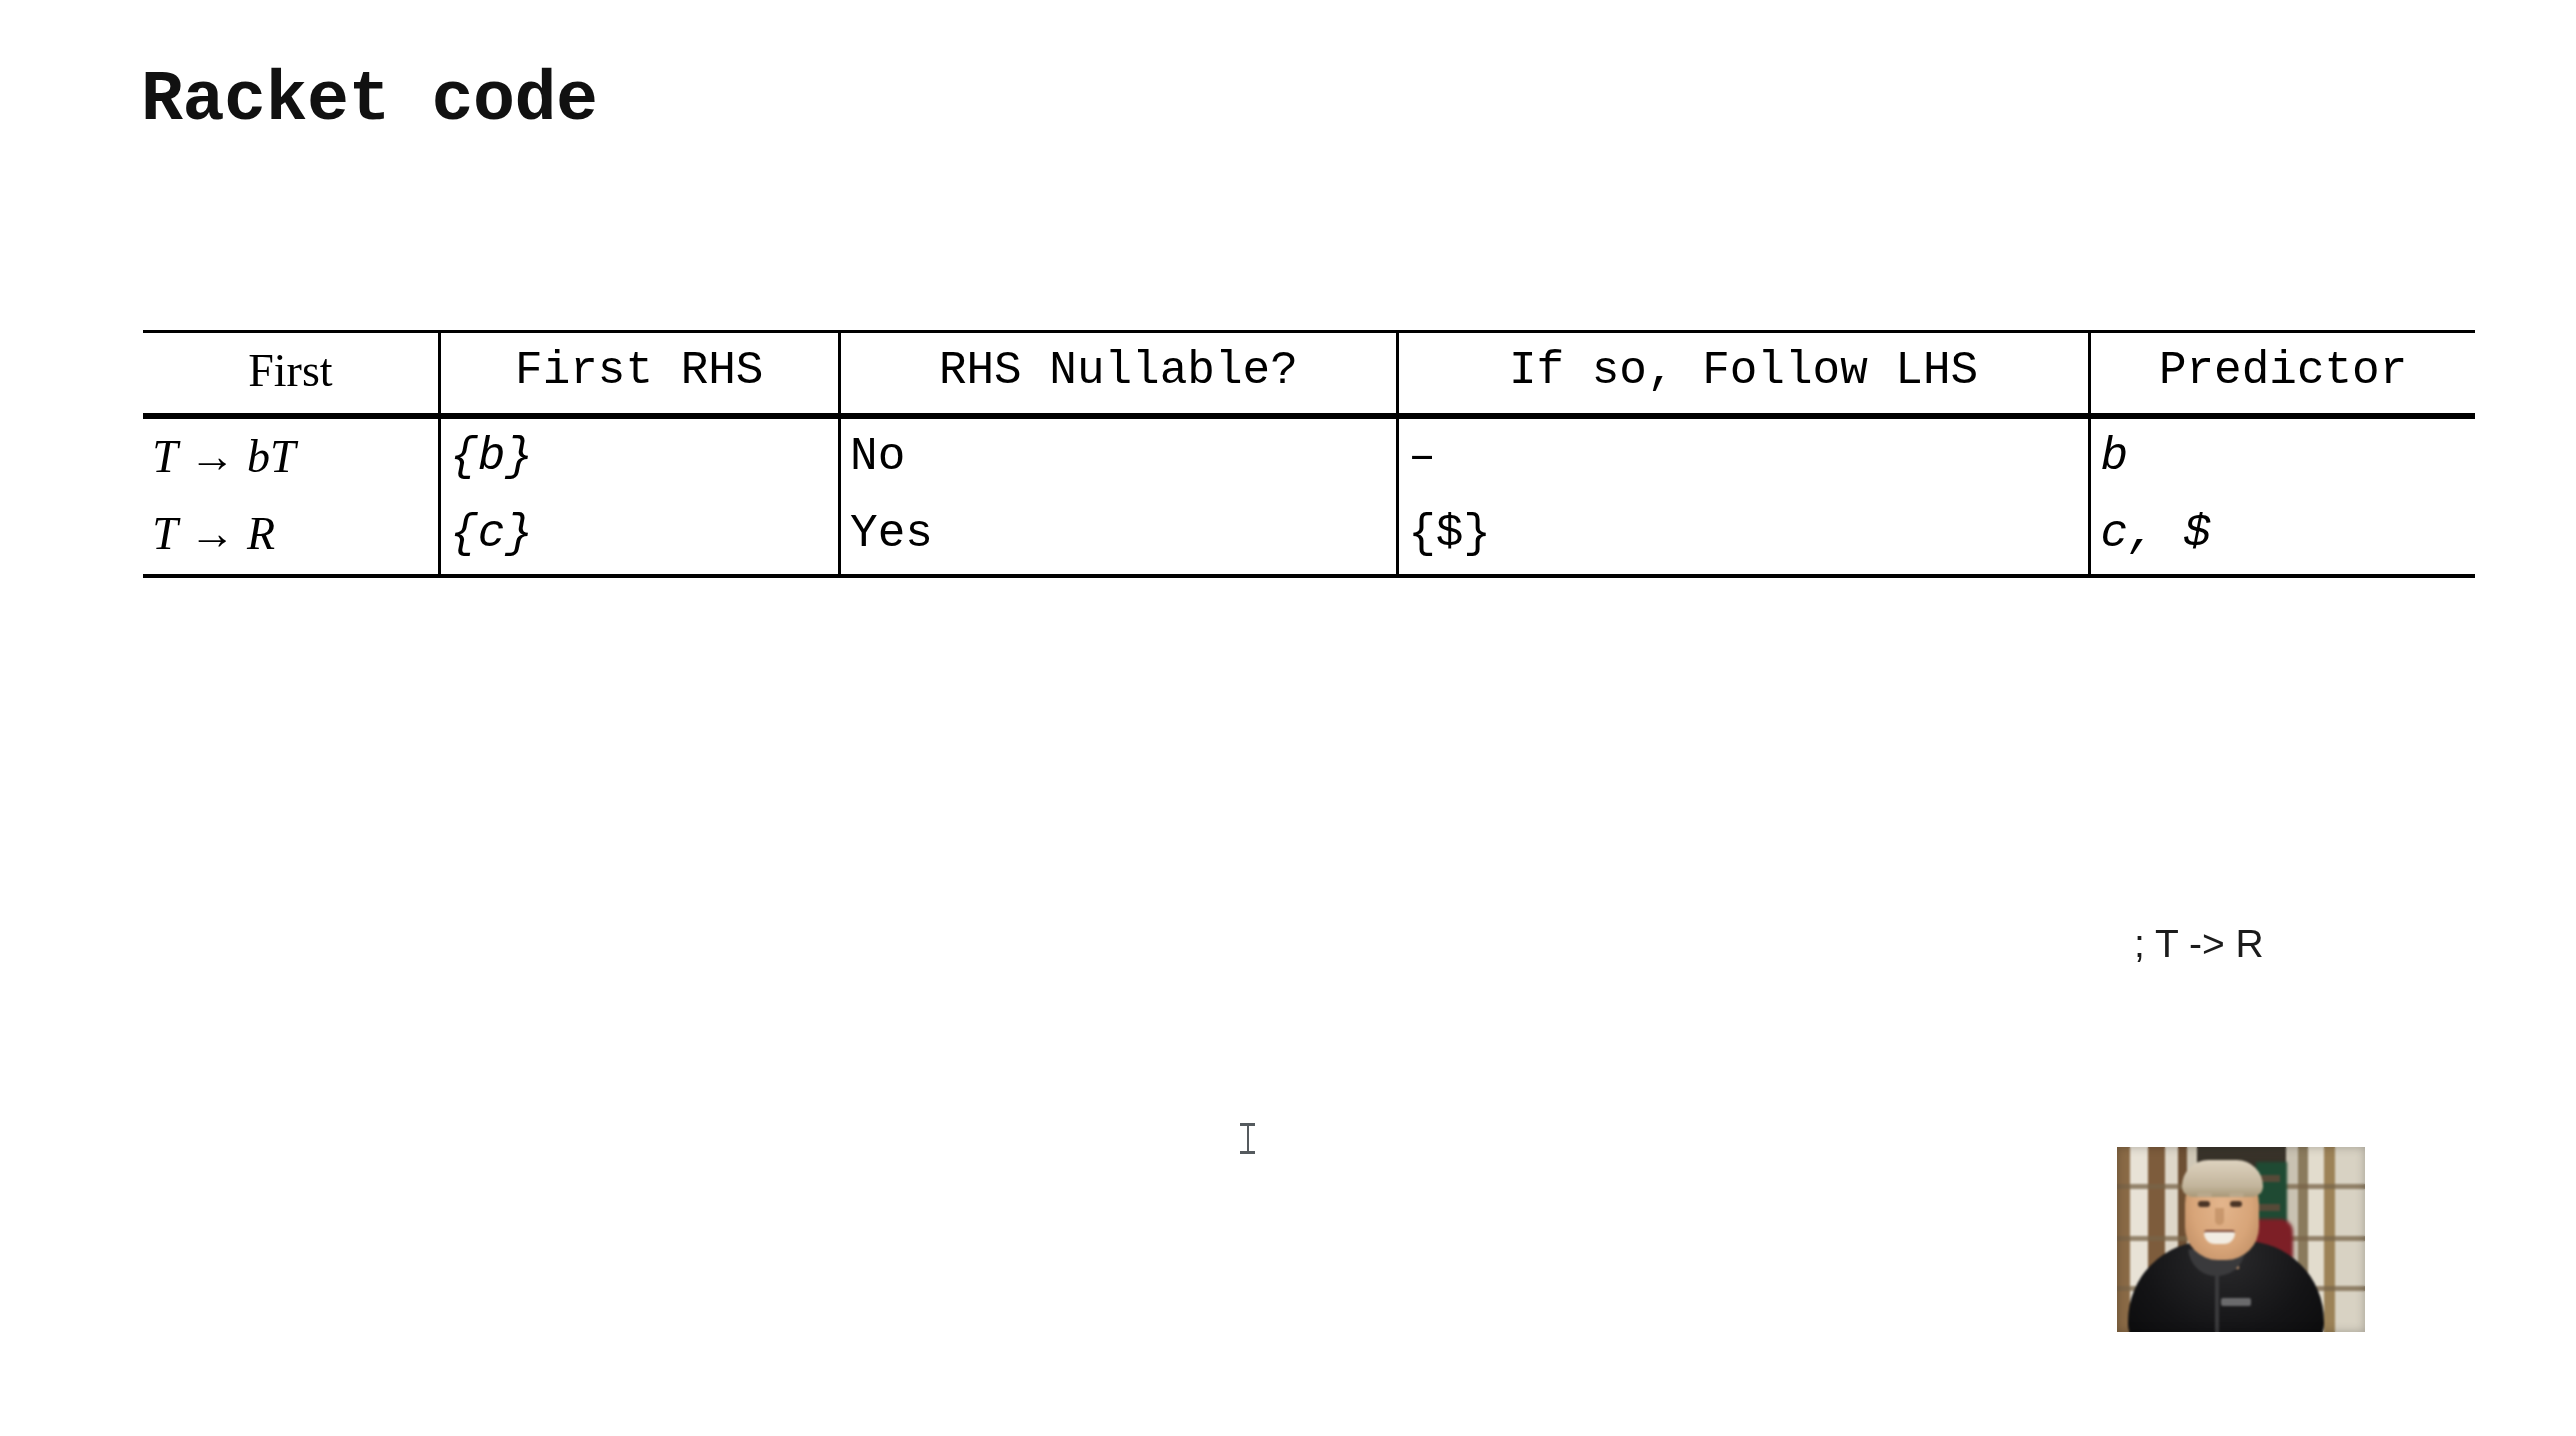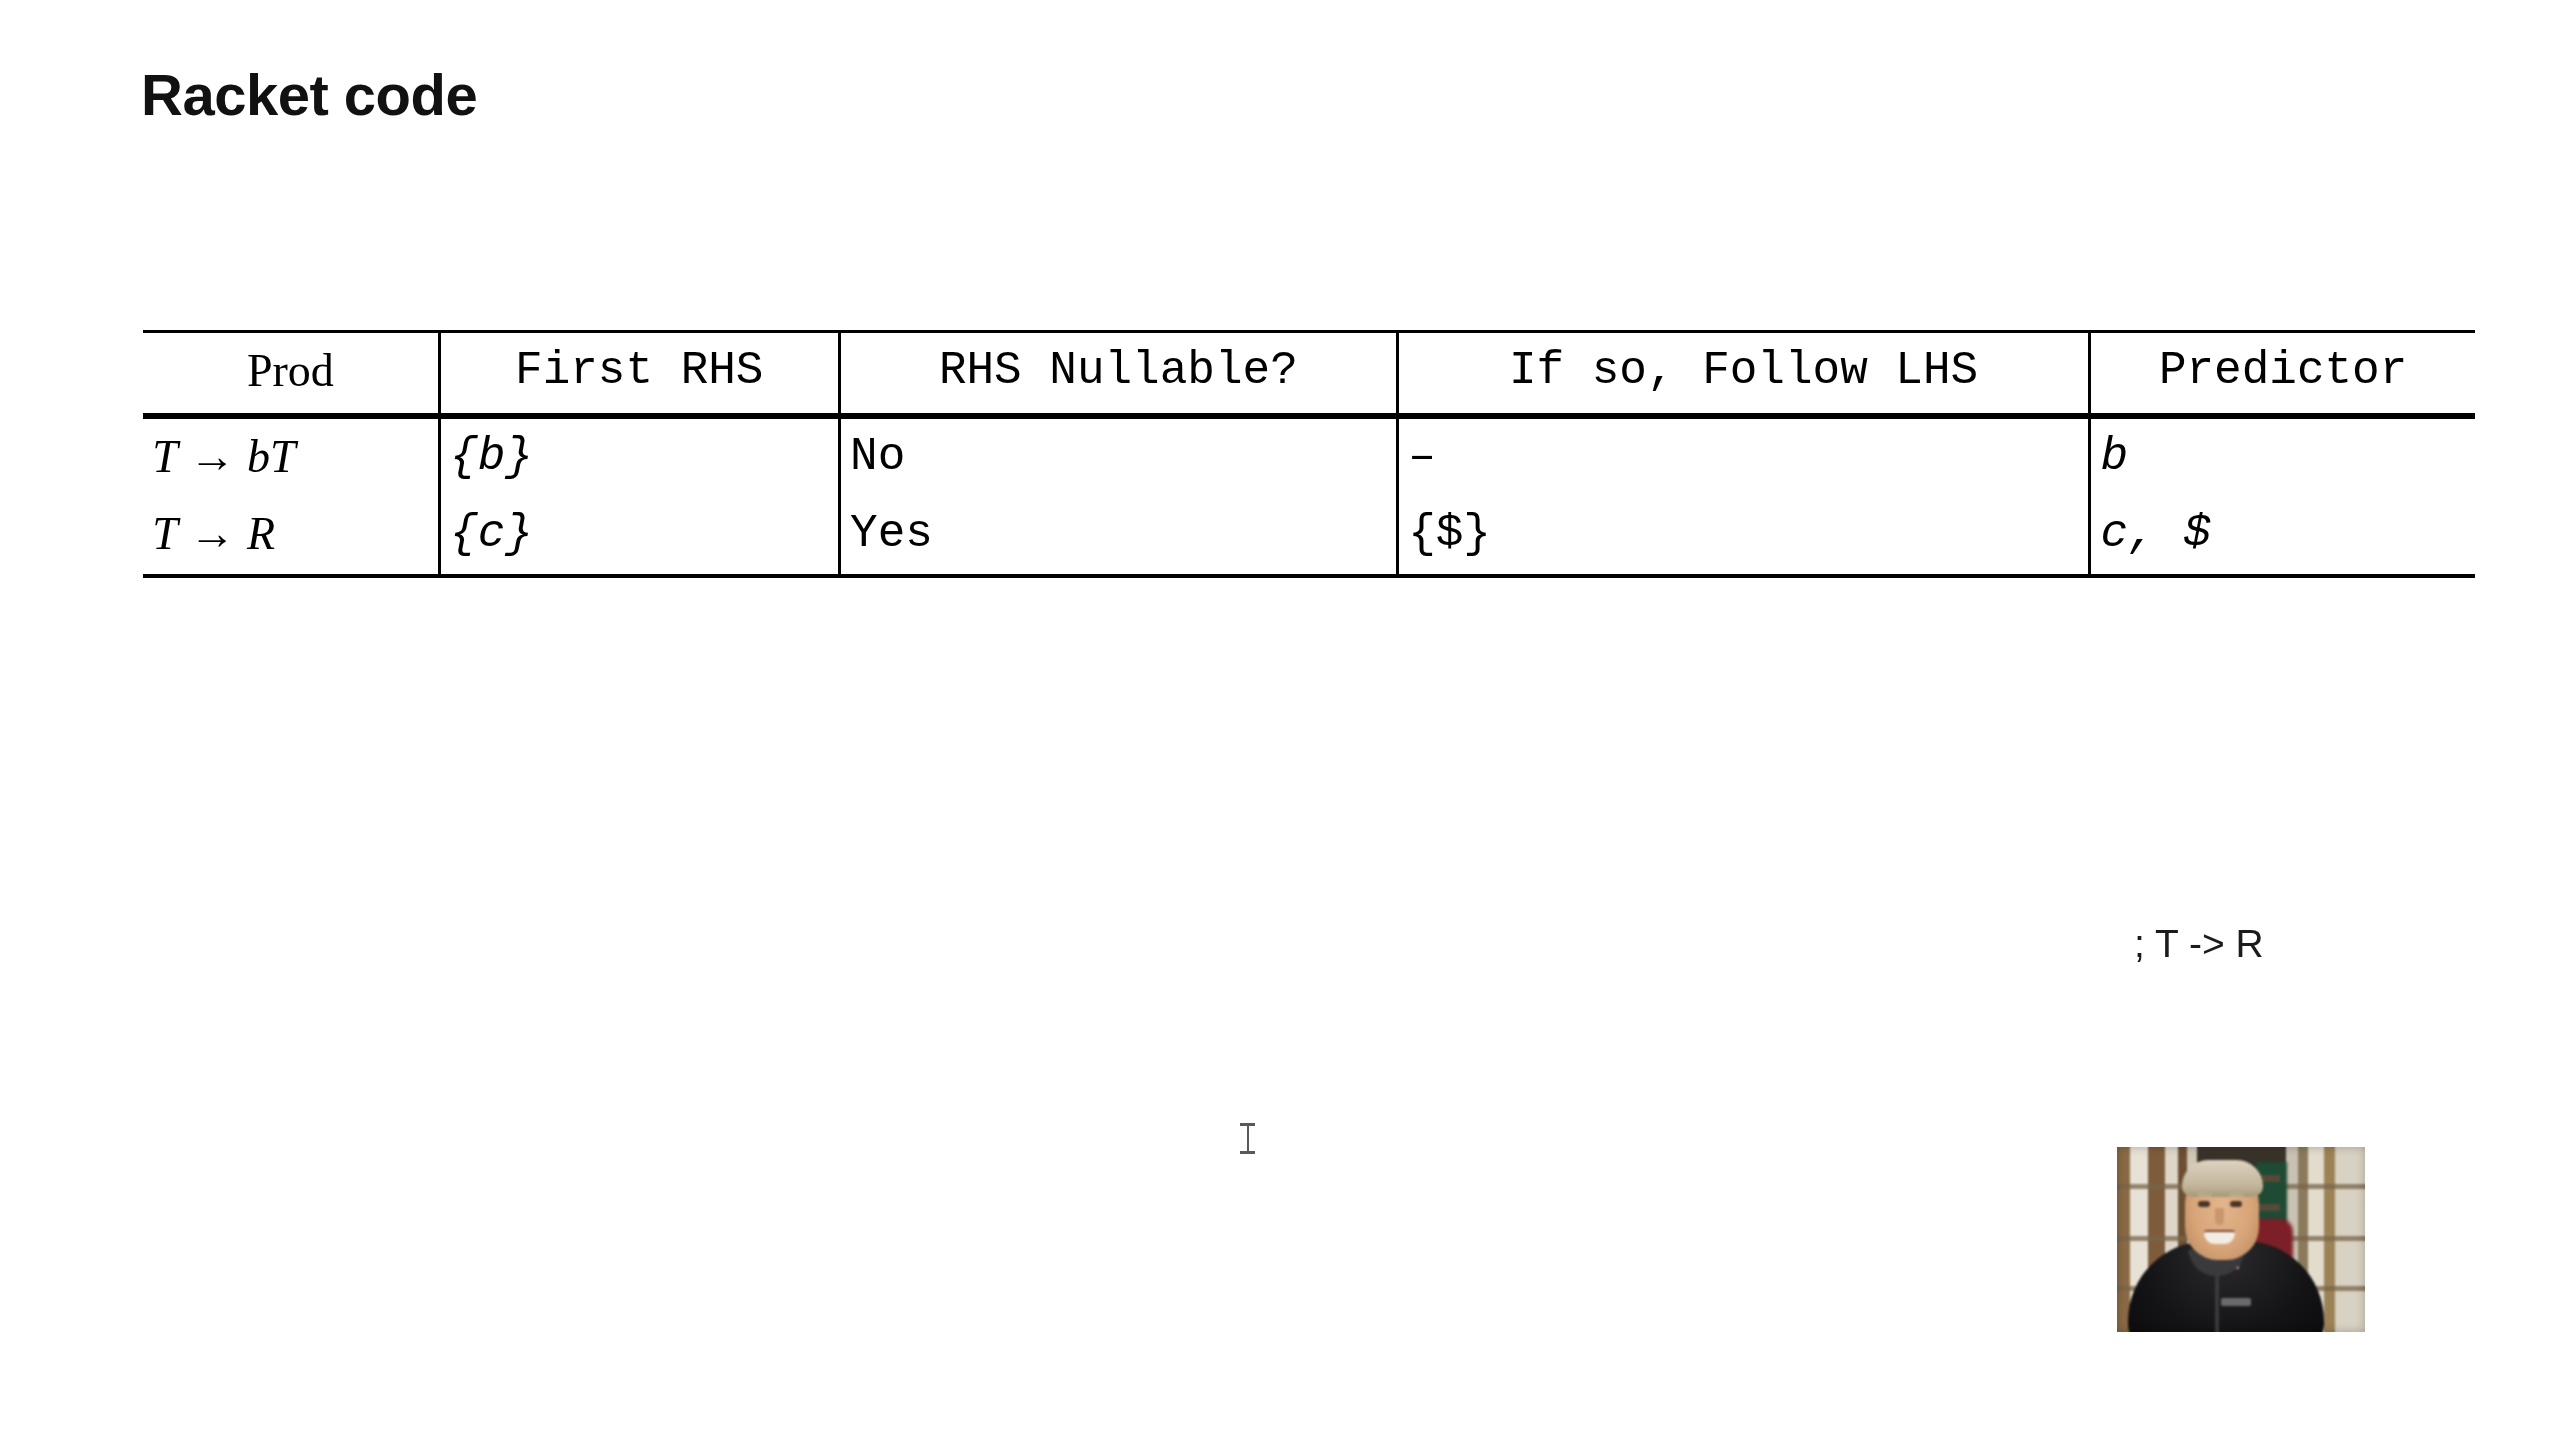--- a/index.html
+++ b/index.html
@@ -15,23 +15,23 @@
     overflow: hidden;
     font-family: "Liberation Sans", sans-serif;
     color: #000000;
   }
 
   
   #slide-title {
     position: absolute;
     left: 141px;
     top: 61px;
-    font-family: Liberation Sans, sans-serif;
+    font-family: Liberation Mono, monospace;
     font-weight: bold;
-    font-size: 58px;
+    font-size: 70px;
     letter-spacing: -0.5px;
     color: #111111;
     white-space: nowrap;
   }
 
   
   #grammar-table-wrap {
     position: absolute;
     left: 143px;
     top: 330px;
@@ -295,21 +295,21 @@
   <table class="grammar">
     <colgroup>
       <col class="c-prod">
         <col class="c-first">
         <col class="c-null">
         <col class="c-follow">
         <col class="c-pred">
     </colgroup>
     <thead>
       <tr class="rule-top">
-        <th>Prod</th>
+        <th>First</th>
         <th class="vdiv">First RHS</th>
         <th class="vdiv">RHS Nullable?</th>
         <th class="vdiv">If so, Follow LHS</th>
         <th class="vdiv">Predictor</th>
       </tr>
     </thead>
     <tbody>
       <tr>
         <td><span class="mathit">T</span><span class="mathrm"> → </span><span class="mathit">bT</span></td>
         <td class="vdiv mathit">{b}</td>

